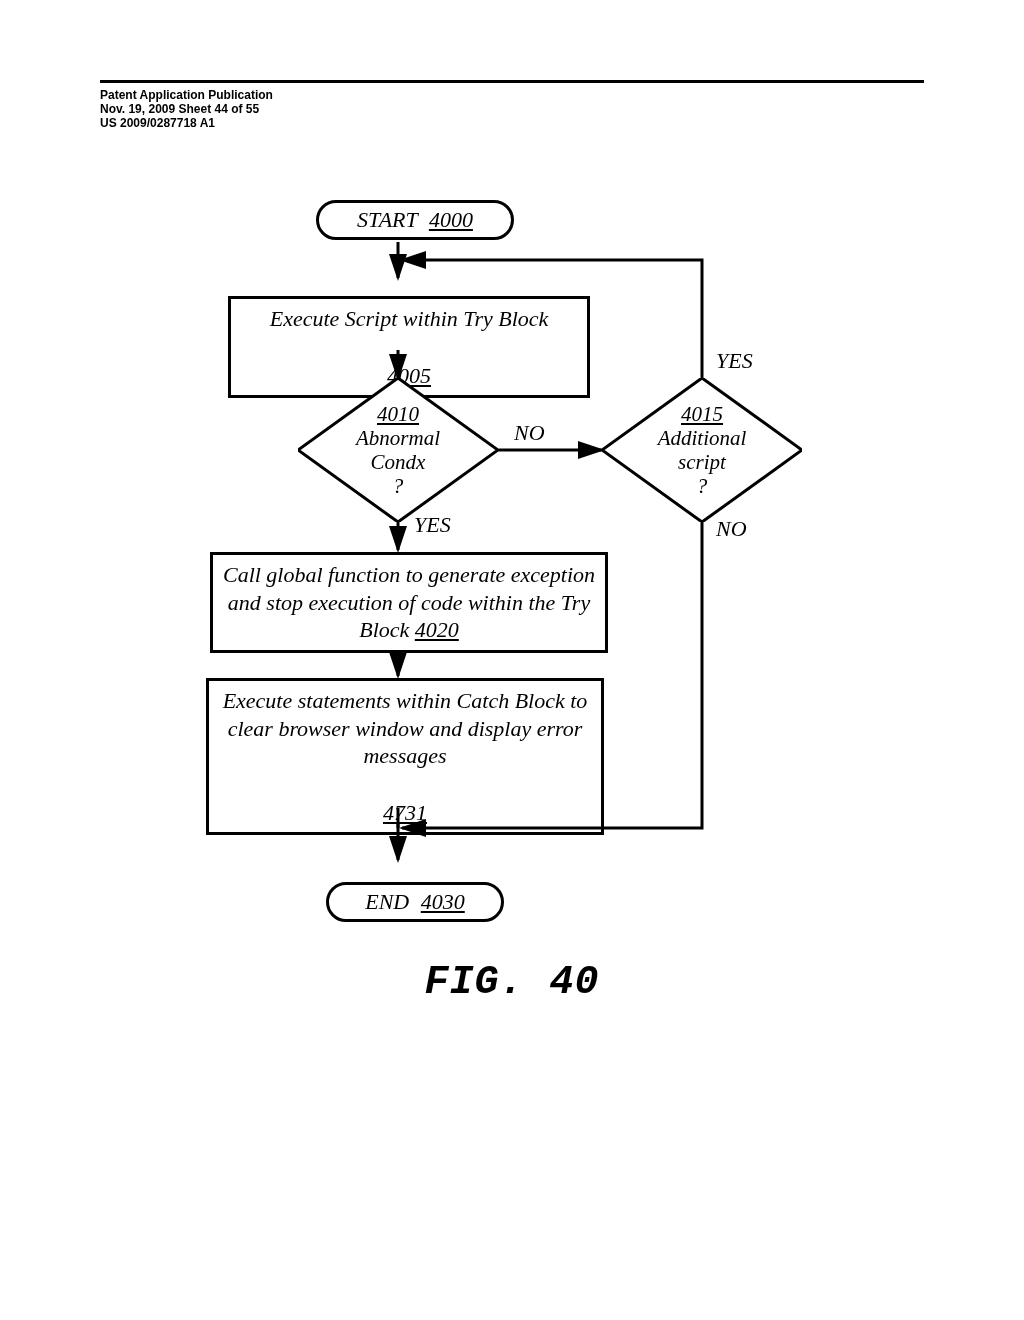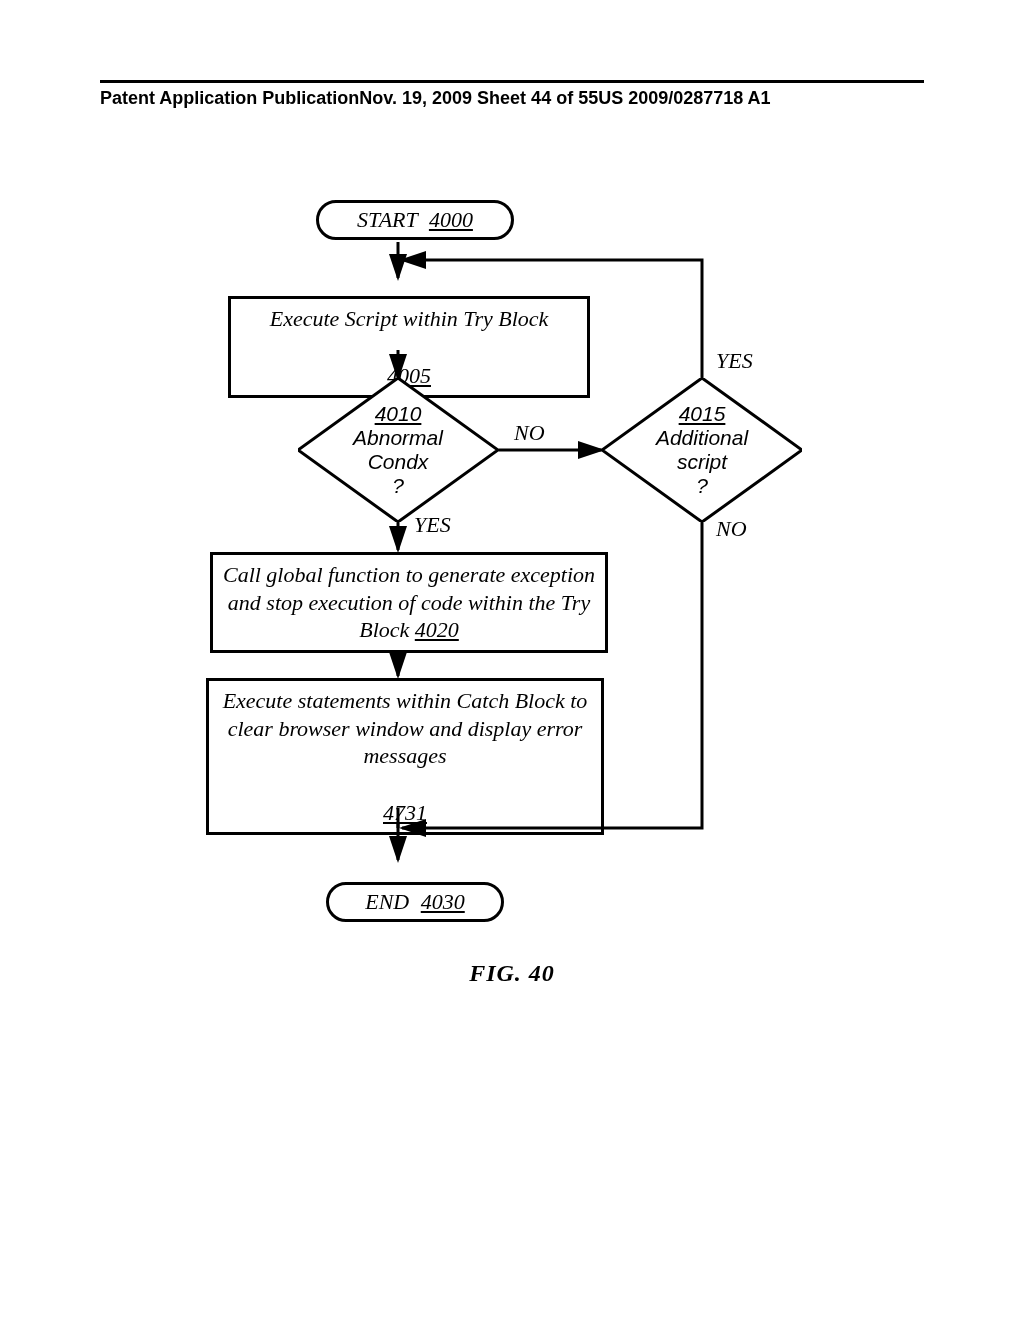--- a/index.html
+++ b/index.html
@@ -15,23 +15,24 @@
     background: white;
   }
   .header {
     position: absolute;
     top: 80px;
     left: 100px;
     right: 100px;
     display: flex;
     justify-content: flex-start;
     font-weight: bold;
-    font-size: 18px;
+    font-size: 12px;
     border-top: 3px solid black;
     padding-top: 5px;
+    flex-direction: column;
   }
   .diagram {
     position: absolute;
     top: 200px;
     left: 170px;
     width: 700px;
     height: 720px;
   }
   .shape {
     position: absolute;
@@ -73,43 +74,43 @@
     left: 0;
   }
   .decision-text {
     position: absolute;
     width: 100%;
     height: 100%;
     display: flex;
     flex-direction: column;
     justify-content: center;
     align-items: center;
-    font-family: Liberation Sans, sans-serif;
+    font-family: Liberation Serif, serif;
     font-style: italic;
     font-size: 21px;
     line-height: 1.15;
   }
   .decision-text .num {
     text-decoration: underline;
   }
   .label {
     position: absolute;
     font-family: 'Comic Sans MS', cursive;
     font-style: italic;
     font-size: 22px;
   }
   .figcap {
     position: absolute;
     top: 960px;
     width: 100%;
     text-align: center;
-    font-family: Liberation Serif, serif;
+    font-family: Liberation Mono, monospace;
     font-weight: bold;
     font-style: italic;
-    font-size: 24px;
+    font-size: 40px;
     letter-spacing: 1px;
   }
   svg.connectors {
     position: absolute;
     top: 0;
     left: 0;
     pointer-events: none;
   }
 </style>
 </head>

